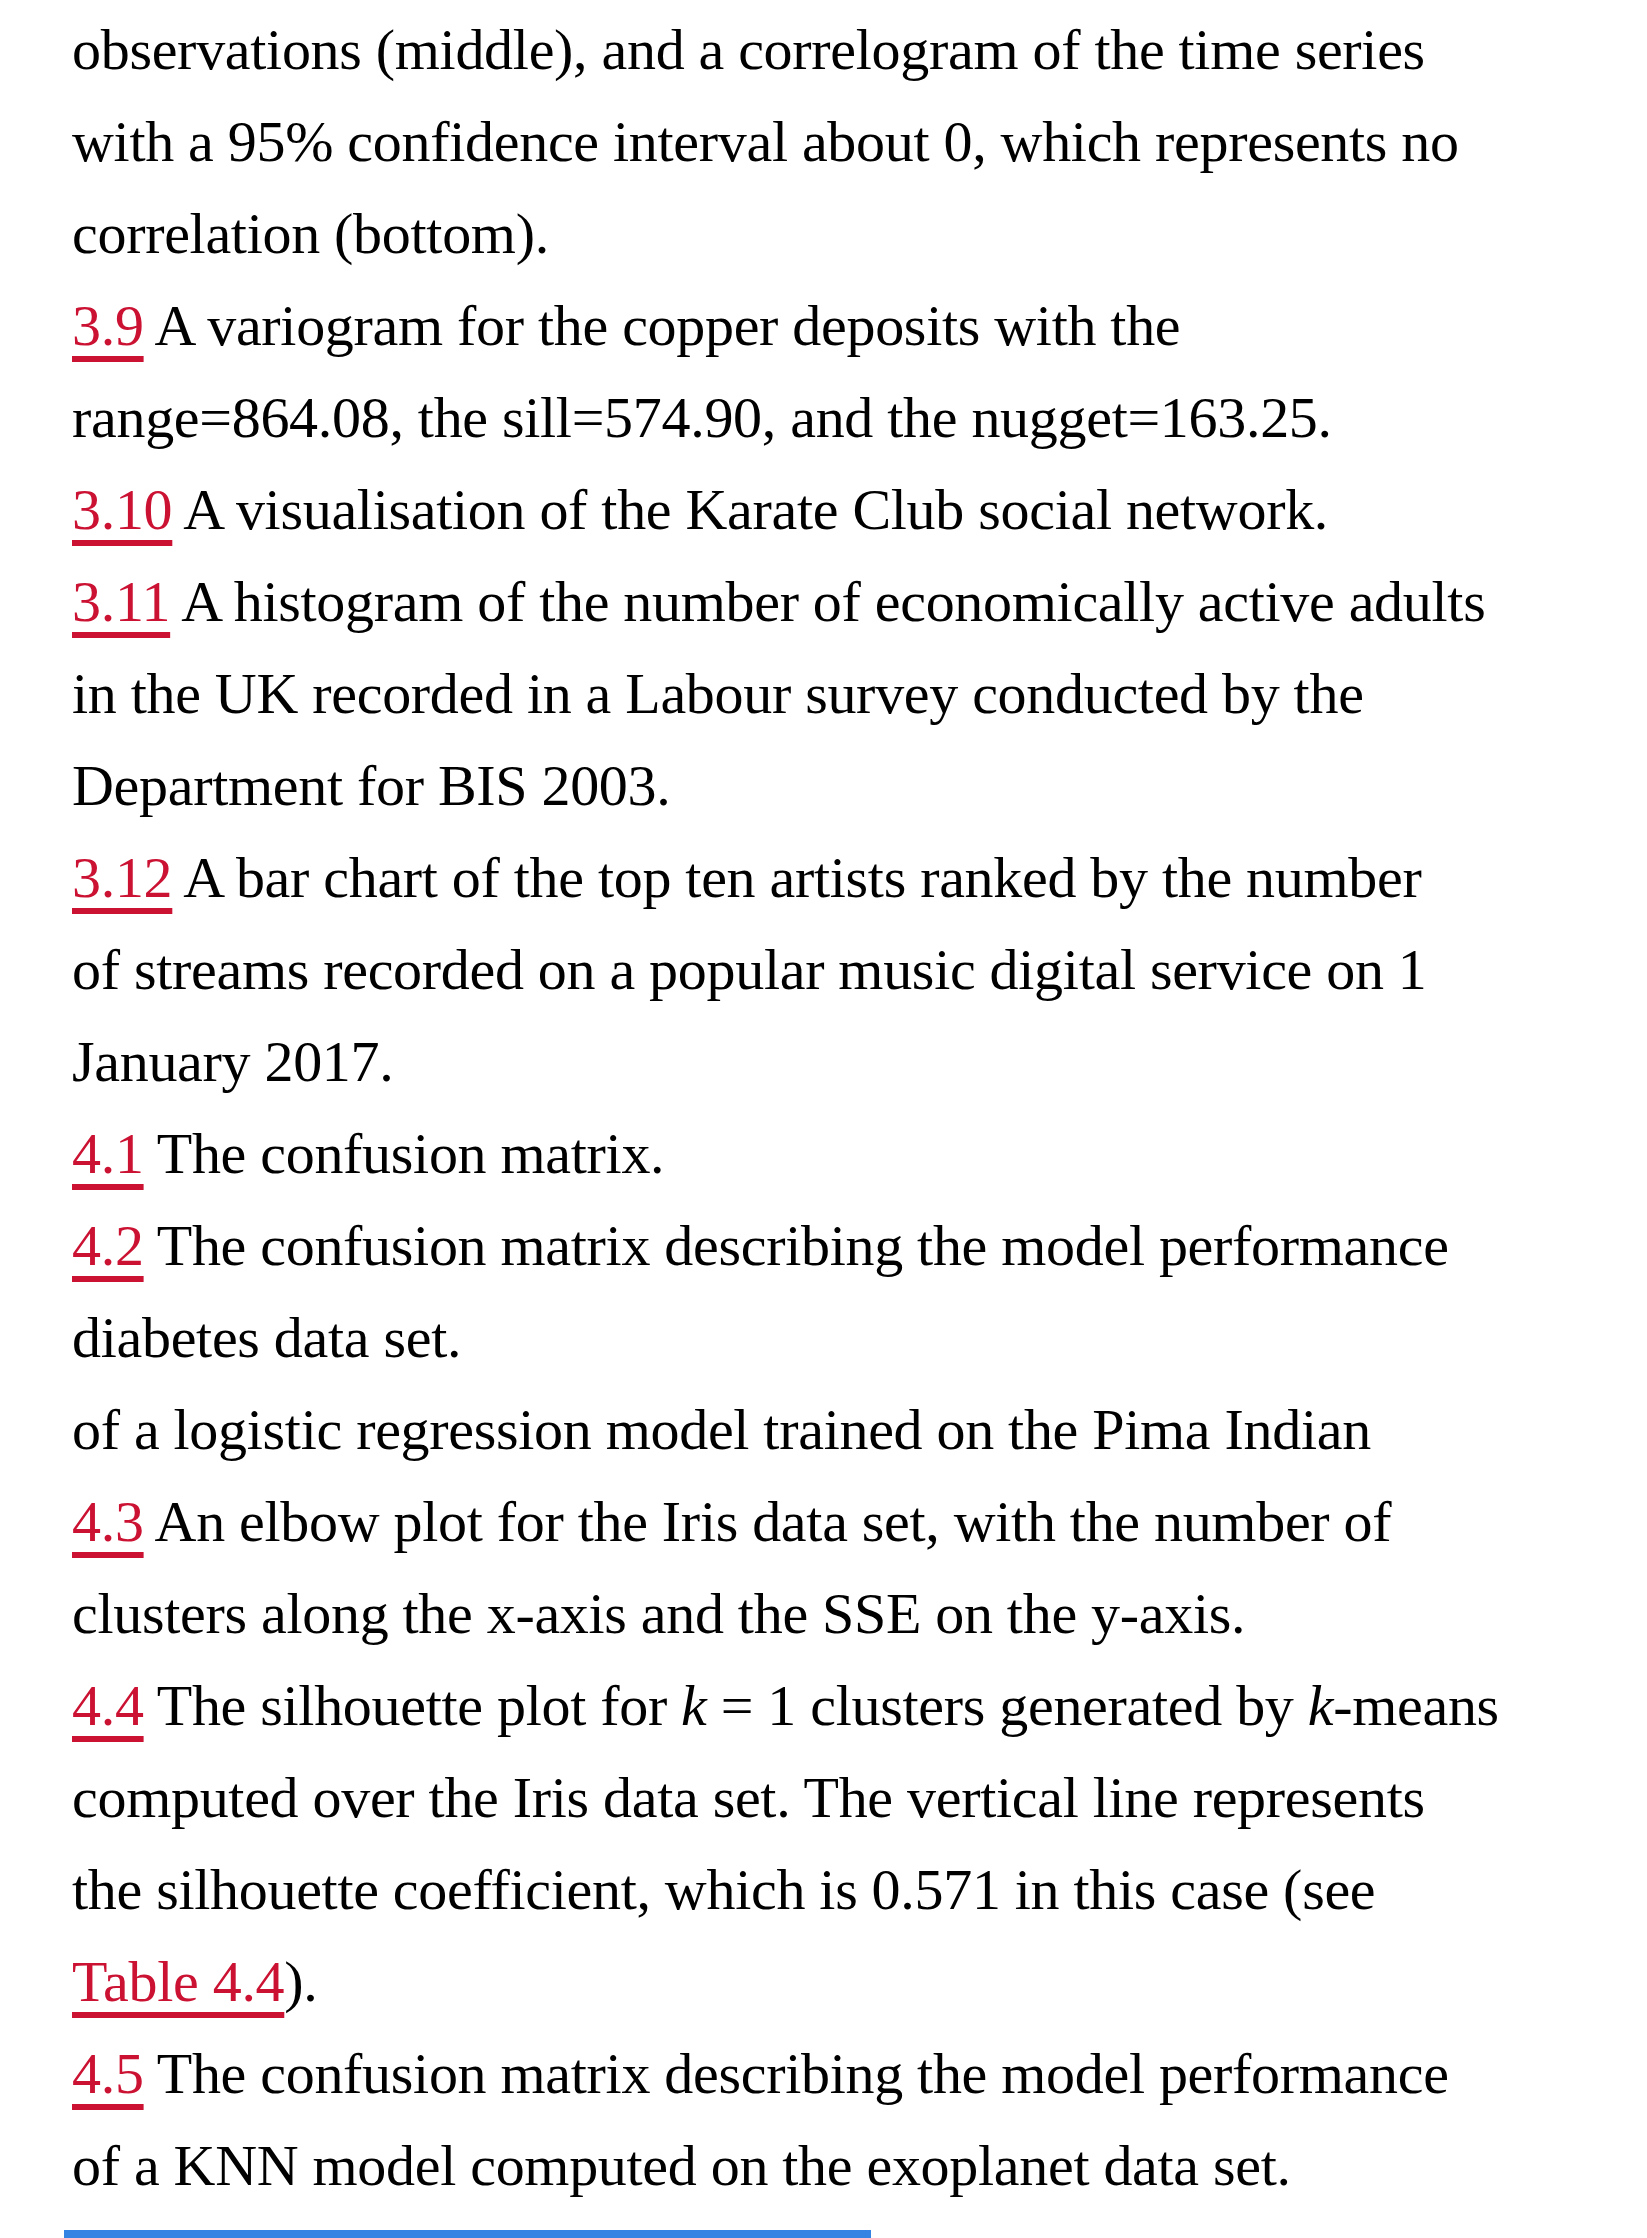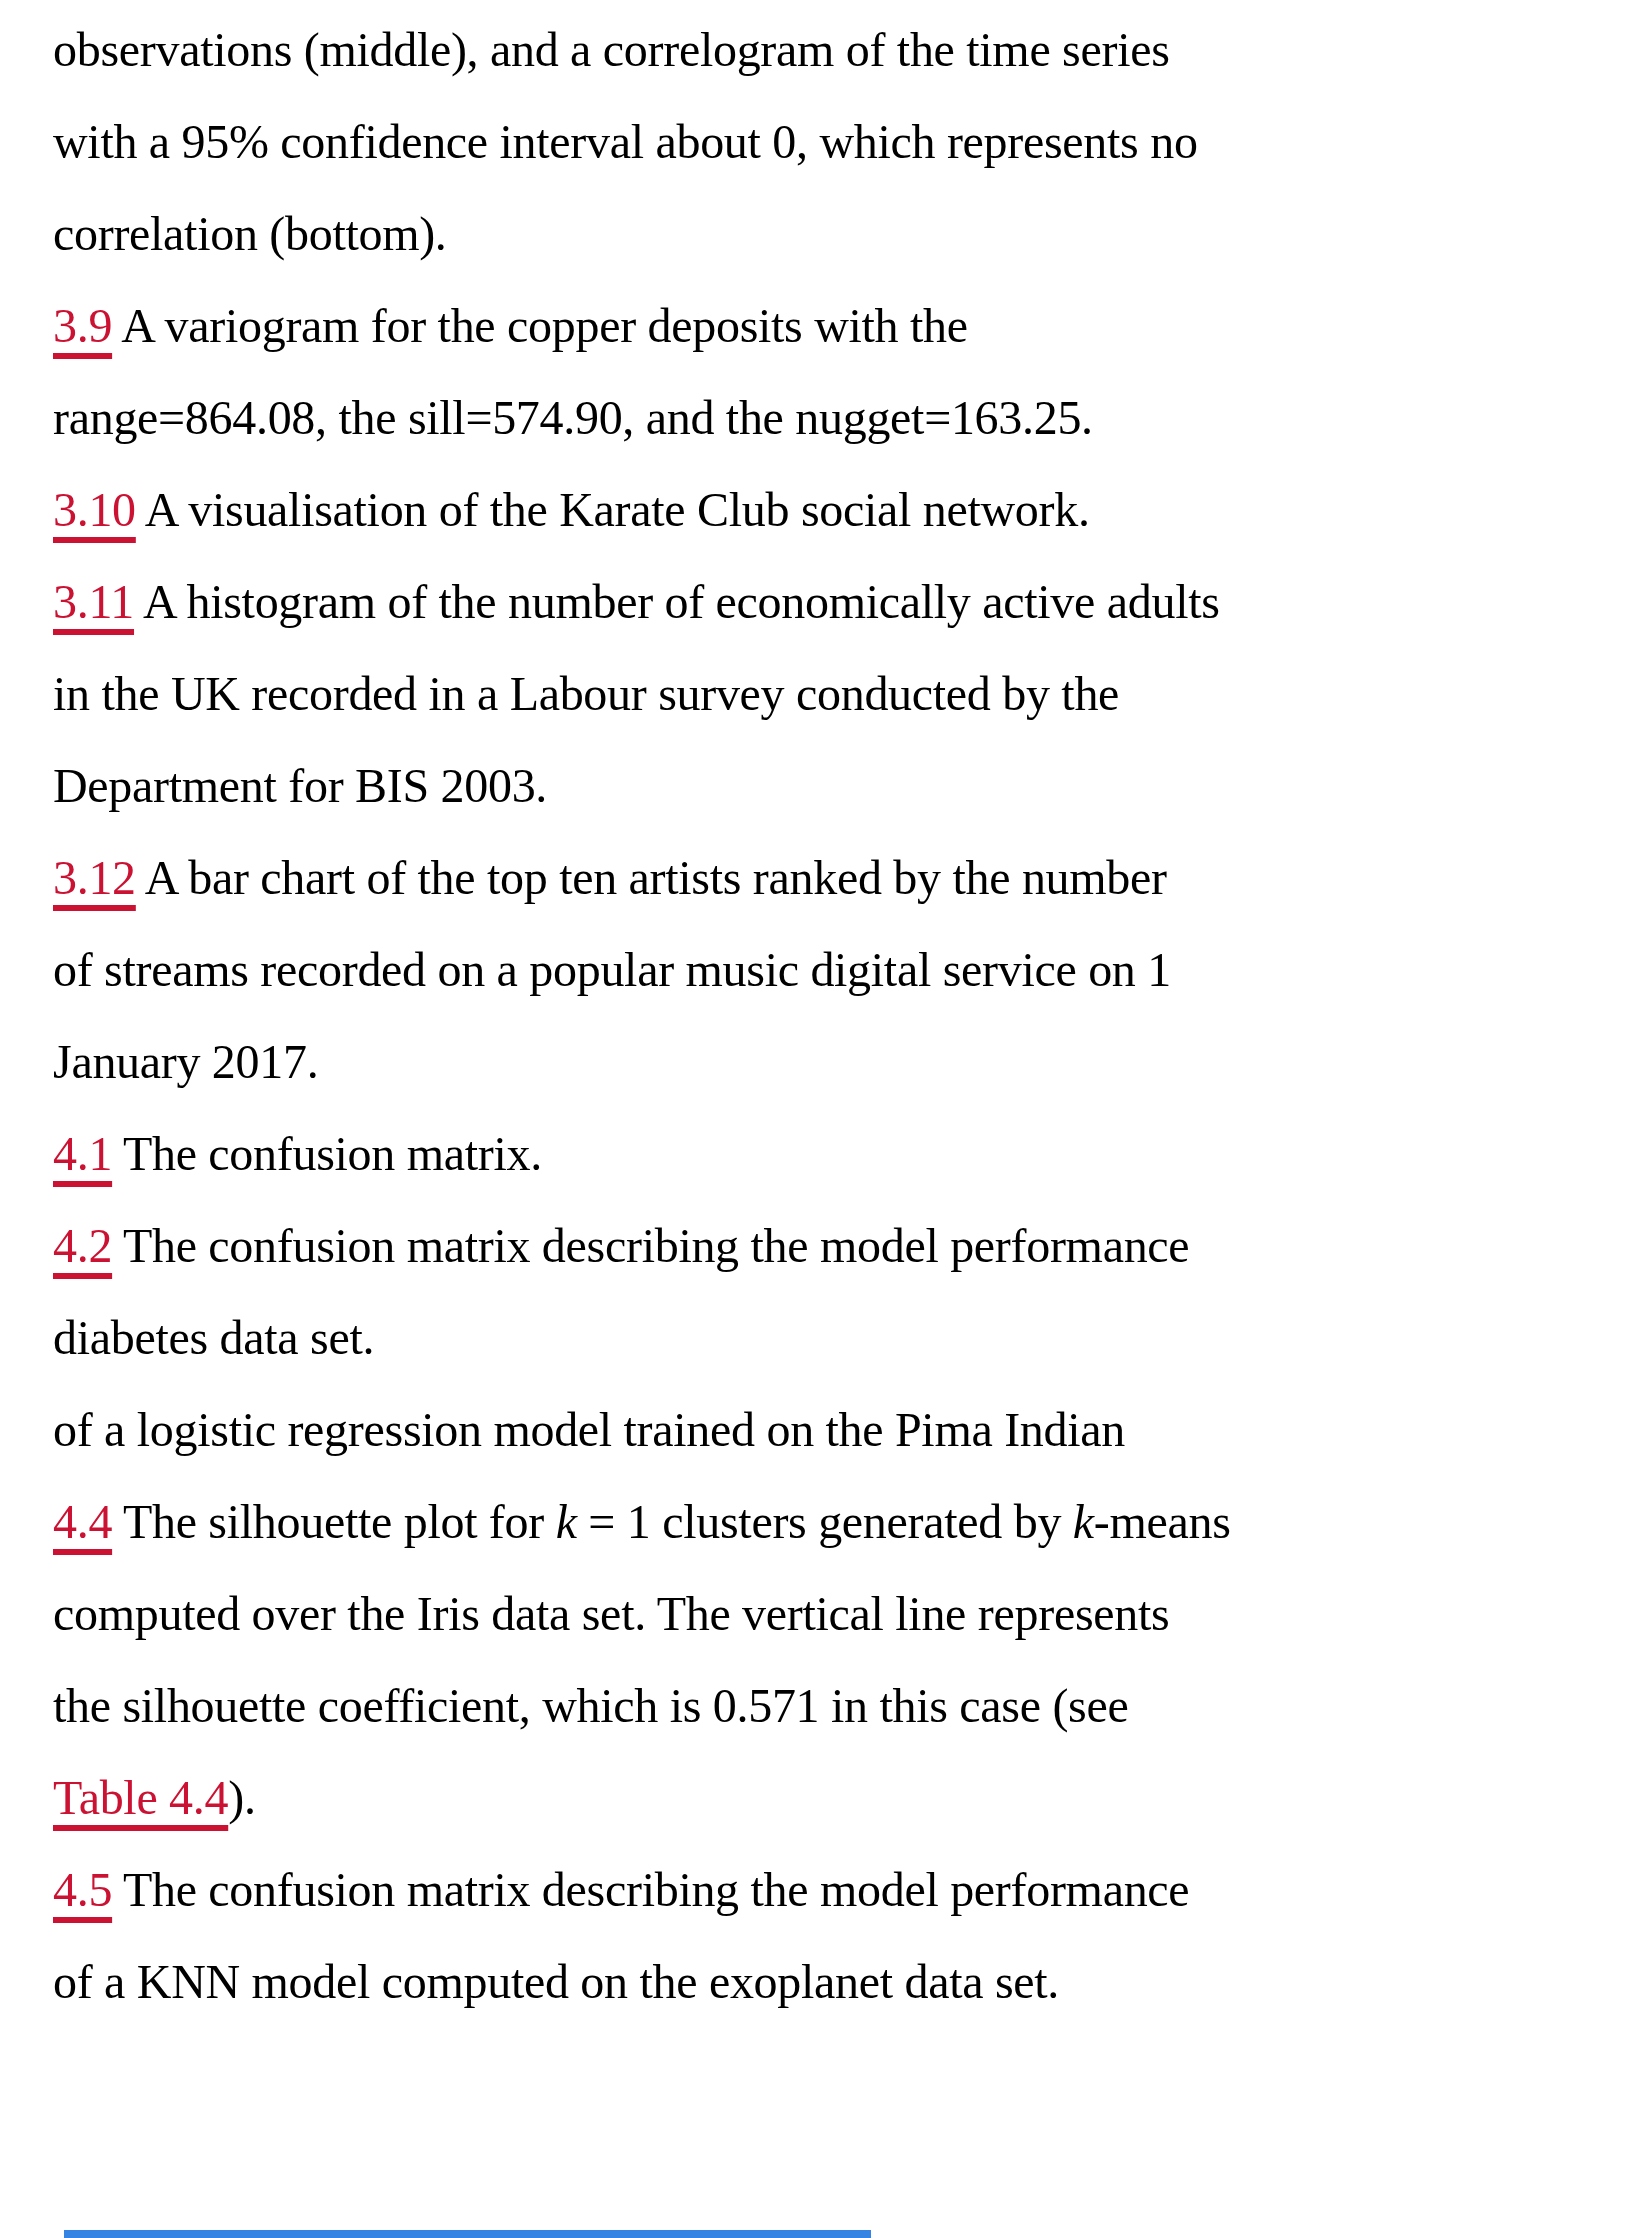--- a/index.html
+++ b/index.html
@@ -10,23 +10,23 @@
     width: 1647px;
     height: 2239px;
     background: #ffffff;
     position: relative;
     overflow: hidden;
     font-family: "Liberation Serif", "DejaVu Serif", serif;
   }
   main[data-name="figure-list"] {
     position: absolute;
     top: 4.1px;
-    left: 53px;
+    left: 72px;
     right: 17px;
-    font-size: 48px;
+    font-size: 58px;
     line-height: 92px;
     color: #000000;
     letter-spacing: -0.3px;
   }
   p.entry {
     margin: 0;
     padding: 0;
   }
   span.line {
     display: block;
@@ -79,20 +79,24 @@
     </p>
     <p class="entry" data-name="figure-entry">
       <span class="line" data-name="text-line"><a class="figref" href="#" data-name="figure-ref-link">4.1</a><span data-name="text-segment"> The confusion matrix.</span></span>
     </p>
     <p class="entry" data-name="figure-entry">
       <span class="line" data-name="text-line"><a class="figref" href="#" data-name="figure-ref-link">4.2</a><span data-name="text-segment"> The confusion matrix describing the model performance</span></span>
       <span class="line" data-name="text-line"><span data-name="text-segment">diabetes data set.</span></span>
       <span class="line" data-name="text-line"><span data-name="text-segment">of a logistic regression model trained on the Pima Indian</span></span>
     </p>
     <p class="entry" data-name="figure-entry">
+      <span class="line" data-name="text-line"><a class="figref" href="#" data-name="figure-ref-link">4.3</a><span data-name="text-segment"> An elbow plot for the Iris data set, with the number of</span></span>
+      <span class="line" data-name="text-line"><span data-name="text-segment">clusters along the x-axis and the SSE on the y-axis.</span></span>
+    </p>
+    <p class="entry" data-name="figure-entry">
       <span class="line" data-name="text-line"><a class="figref" href="#" data-name="figure-ref-link">4.4</a><span data-name="text-segment"> The silhouette plot for </span><i class="it" data-name="italic-text">k</i><span data-name="text-segment"> = 1 clusters generated by </span><i class="it" data-name="italic-text">k</i><span data-name="text-segment">-means</span></span>
       <span class="line" data-name="text-line"><span data-name="text-segment">computed over the Iris data set. The vertical line represents</span></span>
       <span class="line" data-name="text-line"><span data-name="text-segment">the silhouette coefficient, which is 0.571 in this case (see</span></span>
       <span class="line" data-name="text-line"><a class="figref" href="#" data-name="figure-ref-link">Table 4.4</a><span data-name="text-segment">).</span></span>
     </p>
     <p class="entry" data-name="figure-entry">
       <span class="line" data-name="text-line"><a class="figref" href="#" data-name="figure-ref-link">4.5</a><span data-name="text-segment"> The confusion matrix describing the model performance</span></span>
       <span class="line" data-name="text-line"><span data-name="text-segment">of a KNN model computed on the exoplanet data set.</span></span>
     </p>
   </main>

